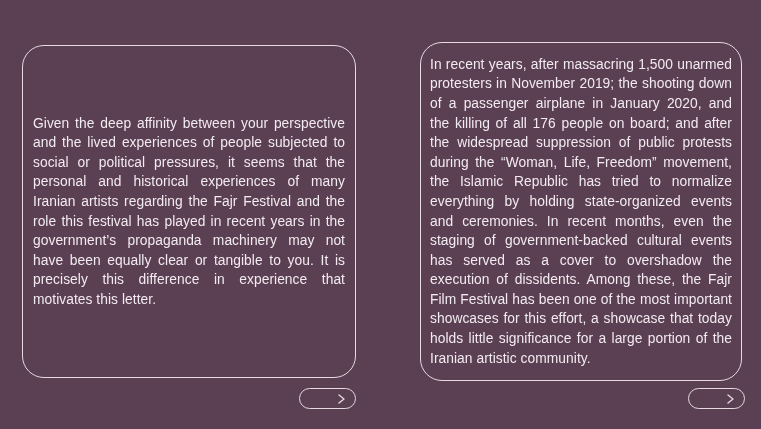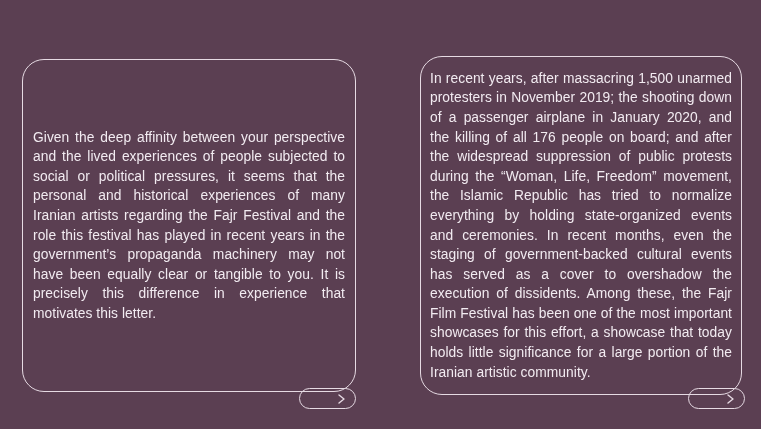--- a/index.html
+++ b/index.html
@@ -18,21 +18,20 @@
     width:761px;height:429px;
     background:var(--background);
   }
   .text-card{
     position:absolute;
     border:1.3px solid var(--border-color);
     border-radius:22px;
     display:flex;
     align-items:center;
     background:transparent;
-    margin-top:14px;
   }
   .text-card.left{
     left:22px;top:45px;width:334px;height:333px;
     padding:12px 10px;
   }
   .text-card.right{
     left:420px;top:42px;width:322px;height:339px;
     padding:10px 9px;
   }
   .card-paragraph{

